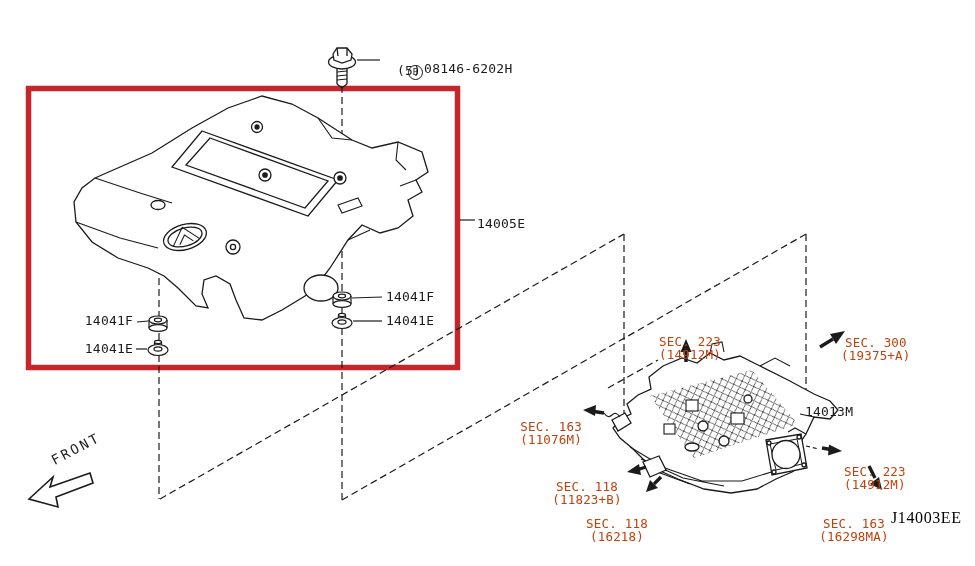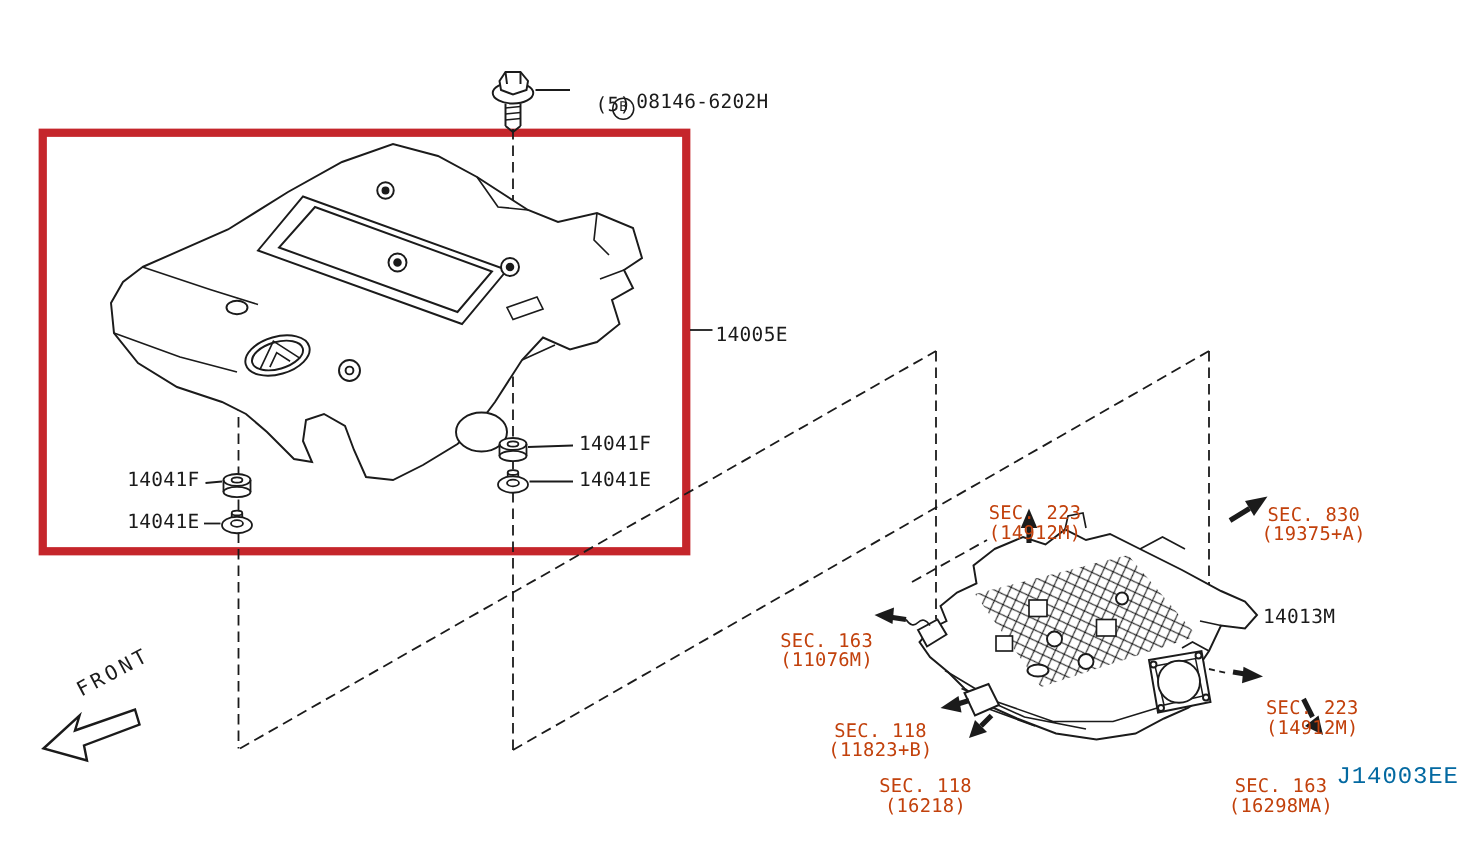--- a/index.html
+++ b/index.html
@@ -13,22 +13,22 @@
     position:absolute;font-size:13px;line-height:12px;white-space:pre;
     letter-spacing:0.2px;color:#1b1b1b;
   }
   .sec{
     position:absolute;font-size:12.5px;line-height:12.5px;white-space:pre;
     letter-spacing:0.2px;color:#c2410c;
   }
   .ctr{text-align:center;}
   .rt{text-align:right;}
   .jcode{
-    position:absolute;font-size:16px;letter-spacing:0.6px;color:#0369a1;
-    font-family:Liberation Mono, monospace;
+    position:absolute;font-size:16px;letter-spacing:0.6px;color:#000000;
+    font-family:Liberation Serif, serif;
   }
   .front{
     position:absolute;font-size:13.5px;letter-spacing:2.5px;color:#1b1b1b;
     transform:rotate(-28deg);transform-origin:left bottom;
   }
   .badge{
     display:inline-flex;align-items:center;justify-content:center;
     width:13px;height:13px;border:1.3px solid #1b1b1b;border-radius:50%;
     font-size:9px;line-height:9px;vertical-align:-2px;margin-right:1px;
   }
@@ -208,36 +208,36 @@
 
   <div class="lbl rt" style="left:63px;top:315px;width:70px;">14041F</div>
   <div class="lbl rt" style="left:63px;top:343px;width:70px;">14041E</div>
   <div class="lbl" style="left:386px;top:291px;">14041F</div>
   <div class="lbl" style="left:386px;top:315px;">14041E</div>
 
   <div class="sec ctr" style="left:652px;top:311px;width:76px;">
     <div>SEC. 223</div><div>(14912M)</div>
   </div>
   <div class="sec" style="left:841px;top:312px;">
-    <div style="padding-left:4px;">SEC. 830</div><div>(19375+A)</div>
+    <div style="padding-left:4px;">SEC. 300</div><div>(19375+A)</div>
   </div>
   <div class="sec rt" style="left:505px;top:396px;width:77px;">
     <div>SEC. 163</div><div>(11076M)</div>
   </div>
   <div class="sec ctr" style="left:549px;top:456px;width:76px;">
     <div>SEC. 118</div><div>(11823+B)</div>
   </div>
   <div class="sec ctr" style="left:579px;top:493px;width:76px;">
     <div>SEC. 118</div><div>(16218)</div>
   </div>
   <div class="sec ctr" style="left:813px;top:493px;width:82px;">
     <div>SEC. 163</div><div>(16298MA)</div>
   </div>
   <div class="sec" style="left:844px;top:441px;">
     <div>SEC. 223</div><div>(14912M)</div>
   </div>
 
-  <div class="lbl" style="left:842px;top:406px;">14013M</div>
+  <div class="lbl" style="left:805px;top:406px;">14013M</div>
 
   <div class="front" style="left:56px;top:452px;">FRONT</div>
 
   <div class="jcode" style="left:891px;top:509px;">J14003EE</div>
 </div>
 
 </body></html>

